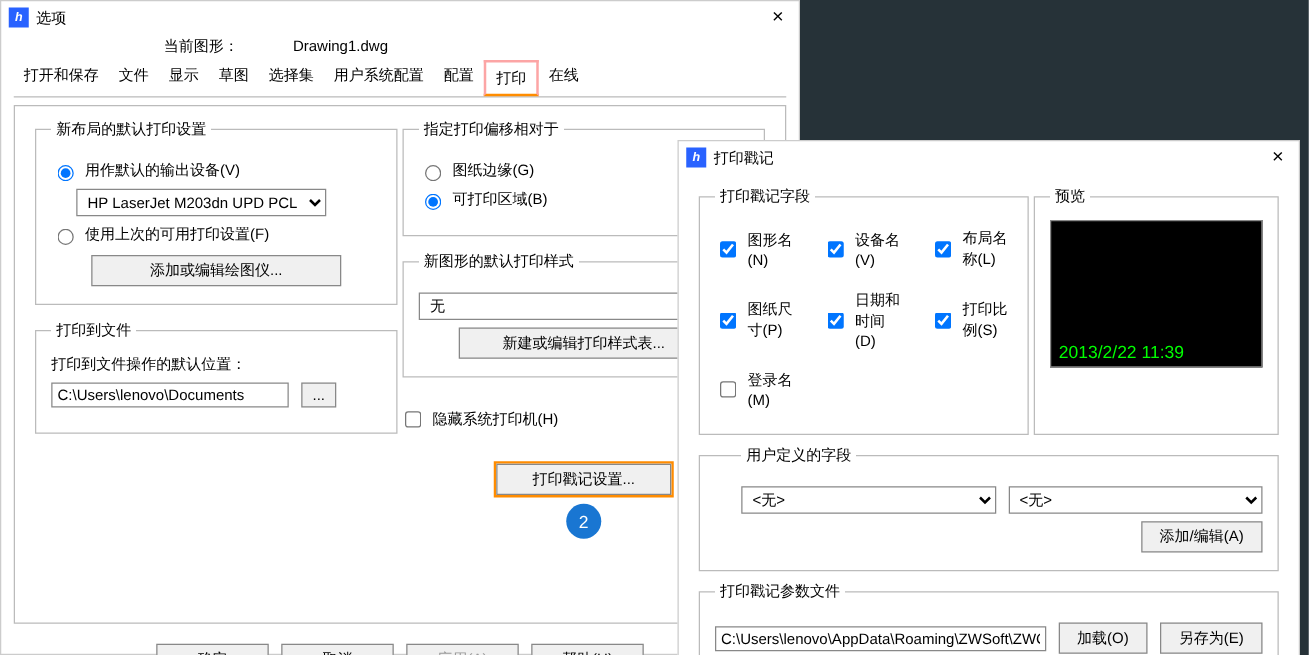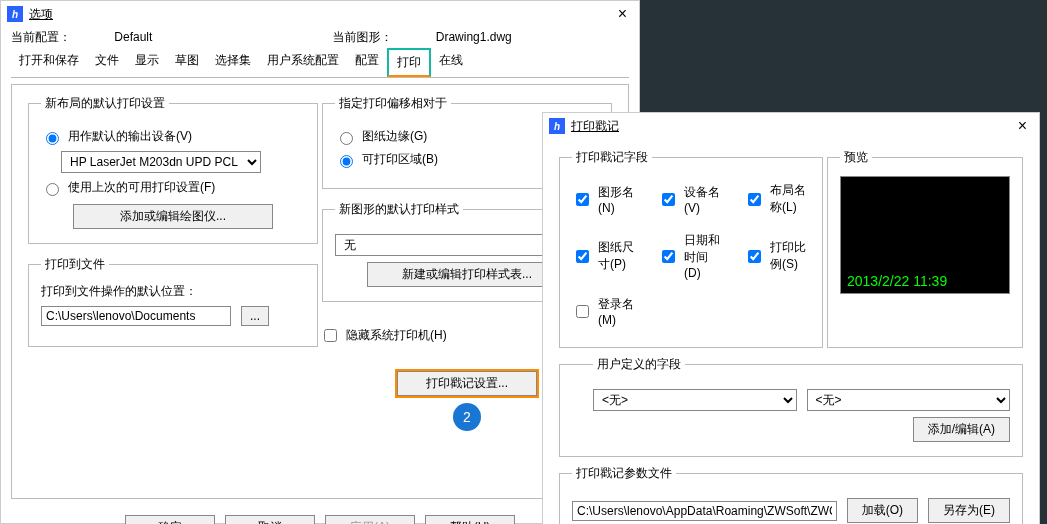--- a/index.html
+++ b/index.html
@@ -1,26 +1,26 @@
 <!DOCTYPE html>
 <html><head>
 <meta charset="utf-8">
 <style>
 * { box-sizing: border-box; font-family: "Microsoft YaHei", sans-serif; font-size: 12px; }
 body { margin: 0; background: #263238; width: 1047px; height: 524px; position: relative; }
 .win { position: absolute; background: #fff; border: 1px solid #ccc; }
 .titlebar { display: flex; align-items: center; padding: 4px 6px; height: 26px; }
 .titlebar .icon { width: 16px; height: 16px; background: #2962ff; color: #fff; font-style: italic; font-weight: bold; display: flex; align-items: center; justify-content: center; margin-right: 6px; font-size: 10px; }
-.titlebar .title { flex: 1; text-decoration: underline; }
+.titlebar .title { flex: 1; }
 .closex { font-size: 16px; cursor: pointer; padding: 0 6px; }
 .statusrow { display: flex; padding: 2px 10px; }
 .statusrow span { margin-right: 30px; }
 .tabs { display: flex; border-bottom: 1px solid #bbb; margin: 0 10px; }
 .tab { padding: 4px 8px; cursor: pointer; }
-.tab.active { border: 2px solid #14b8a6; border-bottom: 2px solid #ff8c00; }
+.tab.active { border: 2px solid #fca5a5; border-bottom: 2px solid #ff8c00; }
 .body { padding: 10px 14px; display: flex; }
 .col { flex: 1; display: flex; flex-direction: column; gap: 12px; }
 fieldset { border: 1px solid #bbb; padding: 10px 12px 14px; position: relative; }
 legend { padding: 0 4px; }
 .radio, .chk { display: flex; align-items: center; gap: 6px; margin: 6px 0; cursor: pointer; }
 .btn { border: 1px solid #888; background: #f0f0f0; padding: 3px 14px; cursor: pointer; text-align: center; min-width: 90px; }
 select, input[type=text] { border: 1px solid #888; padding: 2px 4px; background: #fff; }
 .dots { border: 1px solid #888; background: #f0f0f0; padding: 2px 8px; cursor: pointer; }
 .badge { width: 28px; height: 28px; border-radius: 50%; background: #1976d2; color: #fff; display: flex; align-items: center; justify-content: center; font-size: 14px; position: absolute; }
 .footer { display: flex; justify-content: center; gap: 10px; padding: 10px; }
@@ -36,21 +36,20 @@
 </head>
 <body>
 
 <div class="win" style="left:0;top:0;width:640px;height:524px;">
   <div class="titlebar">
     <span class="icon">h</span>
     <span class="title">选项</span>
     <span class="closex">×</span>
   </div>
   <div class="statusrow">
-    <span><span>当前配置：</span> &nbsp;&nbsp;&nbsp;<span>Default</span></span>
     <span style="margin-left:120px;"><span>当前图形：</span> &nbsp;&nbsp;&nbsp;<span>Drawing1.dwg</span></span>
   </div>
   <div class="tabs">
     <div class="tab">打开和保存</div>
     <div class="tab">文件</div>
     <div class="tab">显示</div>
     <div class="tab">草图</div>
     <div class="tab">选择集</div>
     <div class="tab">用户系统配置</div>
     <div class="tab">配置</div>

